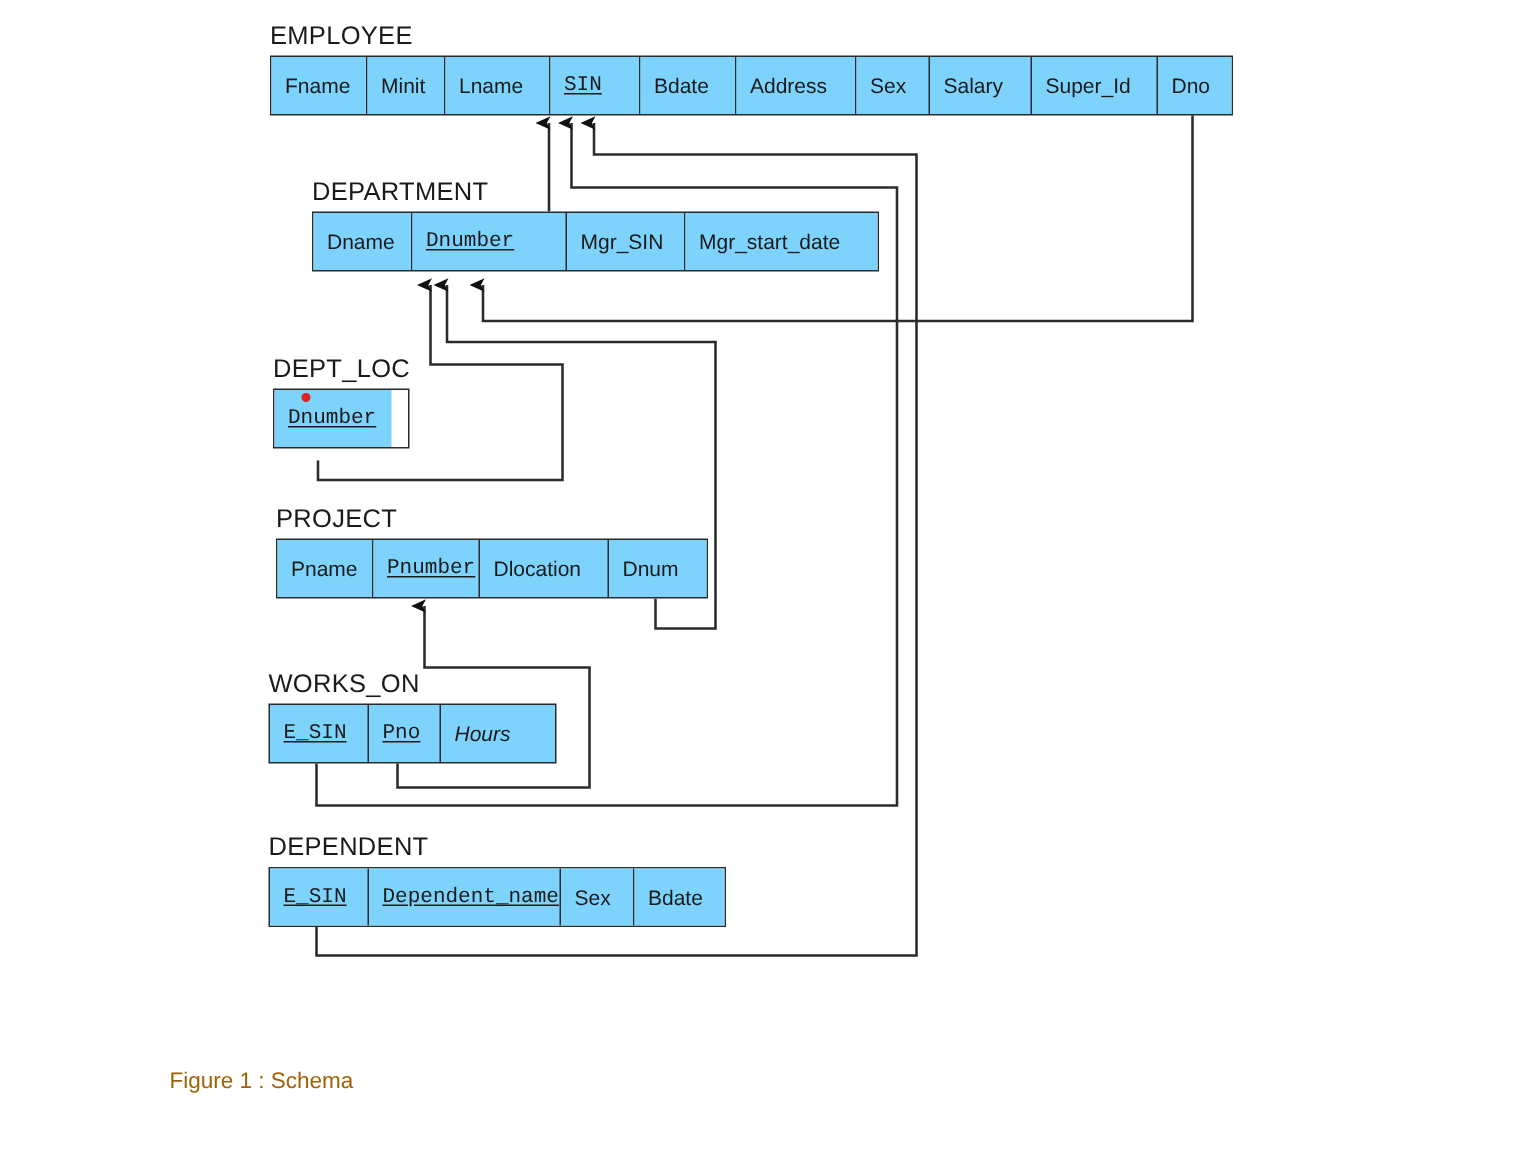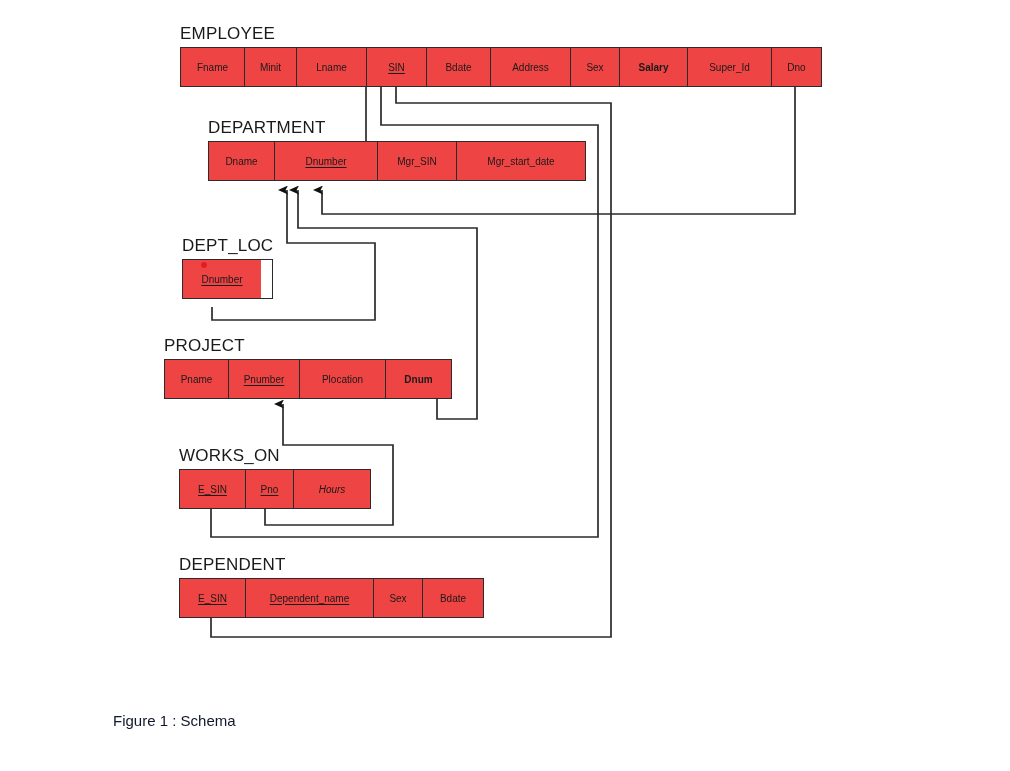--- a/index.html
+++ b/index.html
@@ -39,40 +39,39 @@
     border: 1.6px solid #2b2b2b;
     background: #ffffff;
     box-sizing: border-box;
     height: 40px;
   }
   .cell {
     border-right: 1.6px solid #2b2b2b;
     box-sizing: border-box;
     display: flex;
     align-items: center;
-    justify-content: center;
-    font-size: 10px;
+    font-size: 14px;
     color: #1a1a1a;
     padding: 0 9px;
     white-space: nowrap;
-    background: #ef4444;
+    background: #7dd3fc;
   }
   .cell:last-child { border-right: none; }
-  .cell.pk span { text-decoration: underline; text-underline-offset: 2px; }
+  .cell.pk span { text-decoration: underline; text-underline-offset: 2px; font-family: Liberation Mono, monospace; }
   .red-dot {
     position: absolute;
     width: 6px;
     height: 6px;
     border-radius: 50%;
     background: #e02020;
   }
   .caption {
     position: absolute;
     font-size: 15px;
-    color: #0f172a;
+    color: #a16207;
     white-space: nowrap;
   }
 </style>
 </head>
 <body>
 
 <div id="page">
 
   <svg id="wires" viewBox="0 0 1010 771" xmlns="http://www.w3.org/2000/svg">
     <defs>
@@ -84,21 +83,21 @@
         <path d="M 366,147 L 366,82" marker-end="url(#arrowhead)"></path>
         <path d="M 211,507 L 211,537 L 598,537 L 598,125 L 381,125 L 381,82" marker-end="url(#arrowhead)"></path>
         <path d="M 211,616 L 211,637 L 611,637 L 611,103 L 396,103 L 396,82" marker-end="url(#arrowhead)"></path>
         <path d="M 795,76 L 795,214 L 322,214 L 322,190" marker-end="url(#arrowhead)"></path>
         <path d="M 212,307 L 212,320 L 375,320 L 375,243 L 287,243 L 287,190" marker-end="url(#arrowhead)"></path>
         <path d="M 437,399 L 437,419 L 477,419 L 477,228 L 298,228 L 298,190" marker-end="url(#arrowhead)"></path>
         <path d="M 265,507 L 265,525 L 393,525 L 393,445 L 283,445 L 283,404" marker-end="url(#arrowhead)"></path>
       </g>
   </svg>
 
-  <div class="table-group" style="left: 180px; top: 24px;">
+  <div class="table-group" style="left: 180px; top: 14px;">
     <div class="table-title">EMPLOYEE</div>
     <div class="table-row">
         <div class="cell" style="width: 64px; flex: 0 0 64px;">
           <span>Fname</span>
         </div>
         <div class="cell" style="width: 52px; flex: 0 0 52px;">
           <span>Minit</span>
         </div>
         <div class="cell" style="width: 70px; flex: 0 0 70px;">
           <span>Lname</span>
@@ -108,21 +107,21 @@
         </div>
         <div class="cell" style="width: 64px; flex: 0 0 64px;">
           <span>Bdate</span>
         </div>
         <div class="cell" style="width: 80px; flex: 0 0 80px;">
           <span>Address</span>
         </div>
         <div class="cell" style="width: 49px; flex: 0 0 49px;">
           <span>Sex</span>
         </div>
-        <div class="cell" style="width: 68px; flex: 0 0 68px; font-weight: bold;">
+        <div class="cell" style="width: 68px; flex: 0 0 68px;">
           <span>Salary</span>
         </div>
         <div class="cell" style="width: 84px; flex: 0 0 84px;">
           <span>Super_Id</span>
         </div>
         <div class="cell" style="width: 49px; flex: 0 0 49px;">
           <span>Dno</span>
         </div>
       </div>
   </div>
@@ -147,33 +146,33 @@
 
   <div class="table-group" style="left: 182px; top: 236px;">
     <div class="table-title">DEPT_LOC</div>
     <div class="table-row">
         <div class="cell pk" style="width: 78px; flex: 0 0 78px;">
           <span>Dnumber</span>
         </div>
       </div>
   </div>
 
-  <div class="table-group" style="left: 164px; top: 336px;">
+  <div class="table-group" style="left: 184px; top: 336px;">
     <div class="table-title">PROJECT</div>
     <div class="table-row">
         <div class="cell" style="width: 64px; flex: 0 0 64px;">
           <span>Pname</span>
         </div>
         <div class="cell pk" style="width: 71px; flex: 0 0 71px;">
           <span>Pnumber</span>
         </div>
         <div class="cell" style="width: 86px; flex: 0 0 86px;">
-          <span>Plocation</span>
-        </div>
-        <div class="cell" style="width: 65px; flex: 0 0 65px; font-weight: bold;">
+          <span>Dlocation</span>
+        </div>
+        <div class="cell" style="width: 65px; flex: 0 0 65px;">
           <span>Dnum</span>
         </div>
       </div>
   </div>
 
   <div class="table-group" style="left: 179px; top: 446px;">
     <div class="table-title">WORKS_ON</div>
     <div class="table-row">
         <div class="cell pk" style="width: 66px; flex: 0 0 66px;">
           <span>E_SIN</span>

